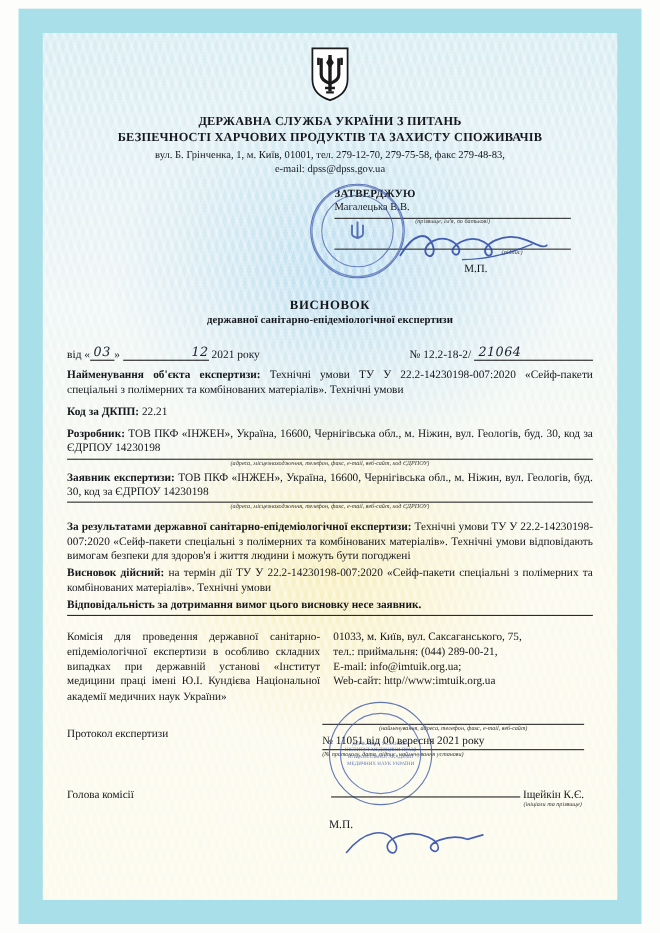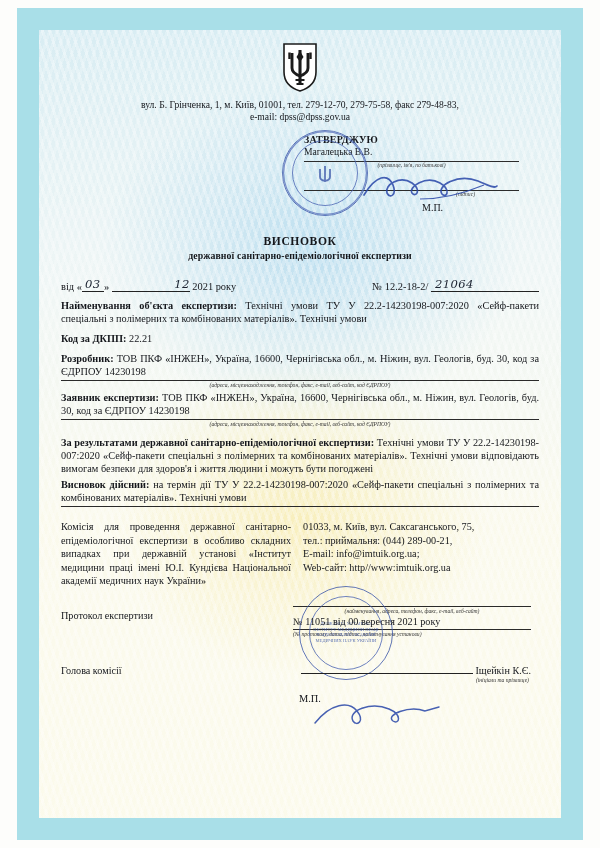--- a/index.html
+++ b/index.html
@@ -252,20 +252,24 @@
         <path d="M3 2 L35 2 L35 30 Q35 44 19 49 Q3 44 3 30 Z" fill="#ffffff" stroke="#1b1b1b" stroke-width="1.6"></path>
         <path d="M19 8 L19 41" stroke="#1b1b1b" stroke-width="3.1" fill="none"></path>
         <path d="M11 11 L11 26 Q11 31 19 34" stroke="#1b1b1b" stroke-width="2.9" fill="none"></path>
         <path d="M27 11 L27 26 Q27 31 19 34" stroke="#1b1b1b" stroke-width="2.9" fill="none"></path>
         <path d="M19 9 L15.5 15 L19 20 L22.5 15 Z" fill="#1b1b1b"></path>
         <path d="M8.5 10.5 L8.5 17 M29.5 10.5 L29.5 17" stroke="#1b1b1b" stroke-width="2.4"></path>
         <path d="M14.5 38 L23.5 38 M15.5 42 L22.5 42" stroke="#1b1b1b" stroke-width="2.1"></path>
       </svg>
     </div>
 
+    <div class="org-title">
+      <div>ДЕРЖАВНА СЛУЖБА УКРАЇНИ З ПИТАНЬ</div>
+      <div>БЕЗПЕЧНОСТІ ХАРЧОВИХ ПРОДУКТІВ ТА ЗАХИСТУ СПОЖИВАЧІВ</div>
+    </div>
     <div class="org-addr">
       <div>вул. Б. Грінченка, 1, м. Київ, 01001, тел. 279-12-70, 279-75-58, факс 279-48-83,</div>
       <div>e-mail: dpss@dpss.gov.ua</div>
     </div>
 
     <div class="approve">
       <div class="seal">
         <div class="seal-mid">
           <svg width="18" height="22" viewBox="0 0 18 22">
             <path d="M9 3 L9 19 M4 6 L4 14 Q4 17 9 18 M14 6 L14 14 Q14 17 9 18" stroke="#3a55a8" stroke-width="1.8" fill="none"></path>
@@ -334,20 +338,23 @@
       <div class="field" style="margin-top:9px">
         <b>За результатами державної санітарно-епідеміологічної експертизи:</b>
         <span>Технічні умови ТУ У 22.2-14230198-007:2020 «Сейф-пакети спеціальні з полімерних та комбінованих матеріалів». Технічні умови відповідають вимогам безпеки для здоров'я і життя людини і можуть бути погоджені</span>
       </div>
 
       <div class="field" style="margin-top:3px">
         <b>Висновок дійсний:</b>
         <span>на термін дії ТУ У 22.2-14230198-007:2020 «Сейф-пакети спеціальні з полімерних та комбінованих матеріалів». Технічні умови</span>
       </div>
 
+      <div class="field" style="margin-top:3px">
+        <b>Відповідальність за дотримання вимог цього висновку несе заявник.</b>
+      </div>
       <div class="sep"></div>
     </div>
 
     <div class="cols">
       <div class="col-l">Комісія для проведення державної санітарно-епідеміологічної експертизи в особливо складних випадках при державній установі «Інститут медицини праці імені Ю.І. Кундієва Національної академії медичних наук України»</div>
       <div class="col-r">
         <div class="addr-line">01033, м. Київ, вул. Саксаганського, 75,</div>
         <div class="addr-line">тел.: приймальня: (044) 289-00-21,</div>
         <div class="addr-line">E-mail: info@imtuik.org.ua;</div>
         <div class="addr-line">Web-сайт: http//www:imtuik.org.ua</div>

